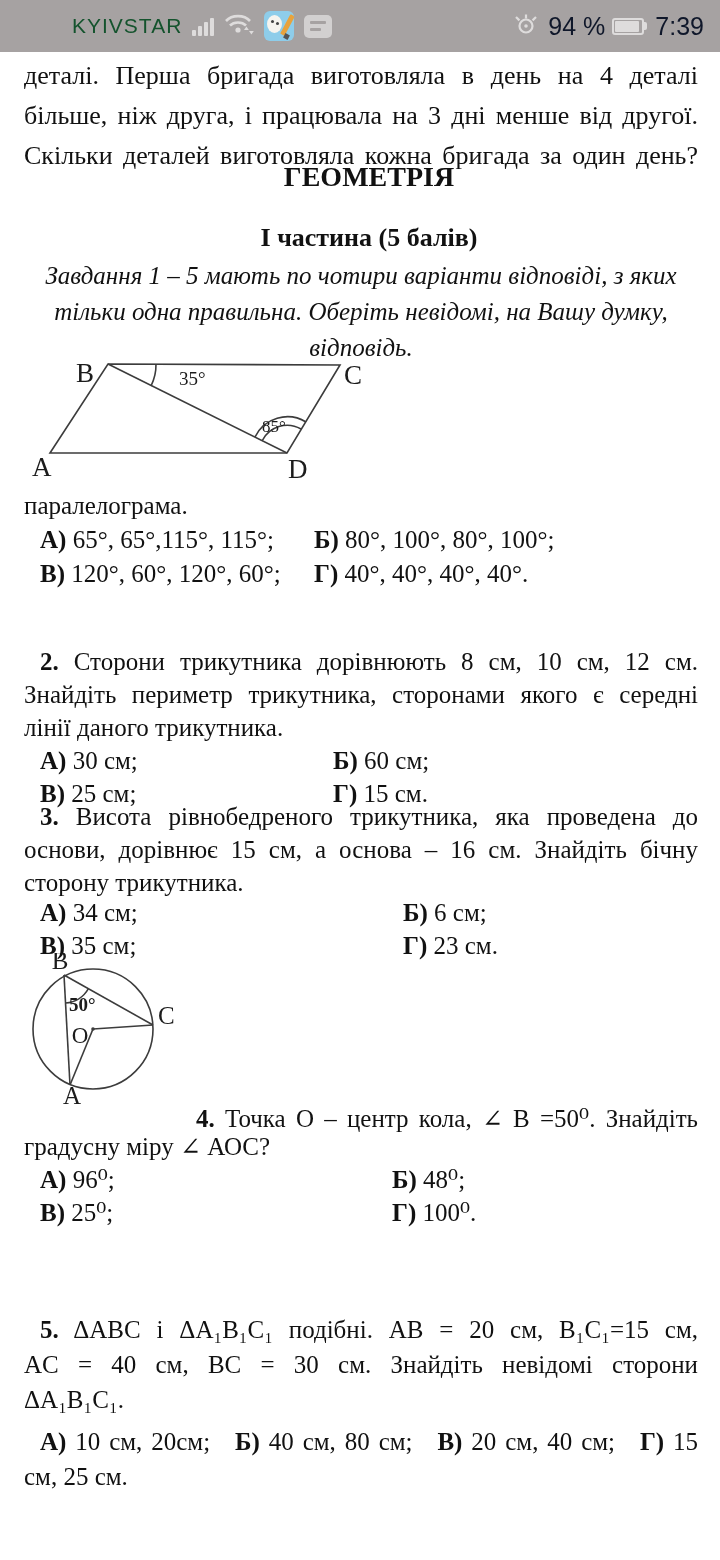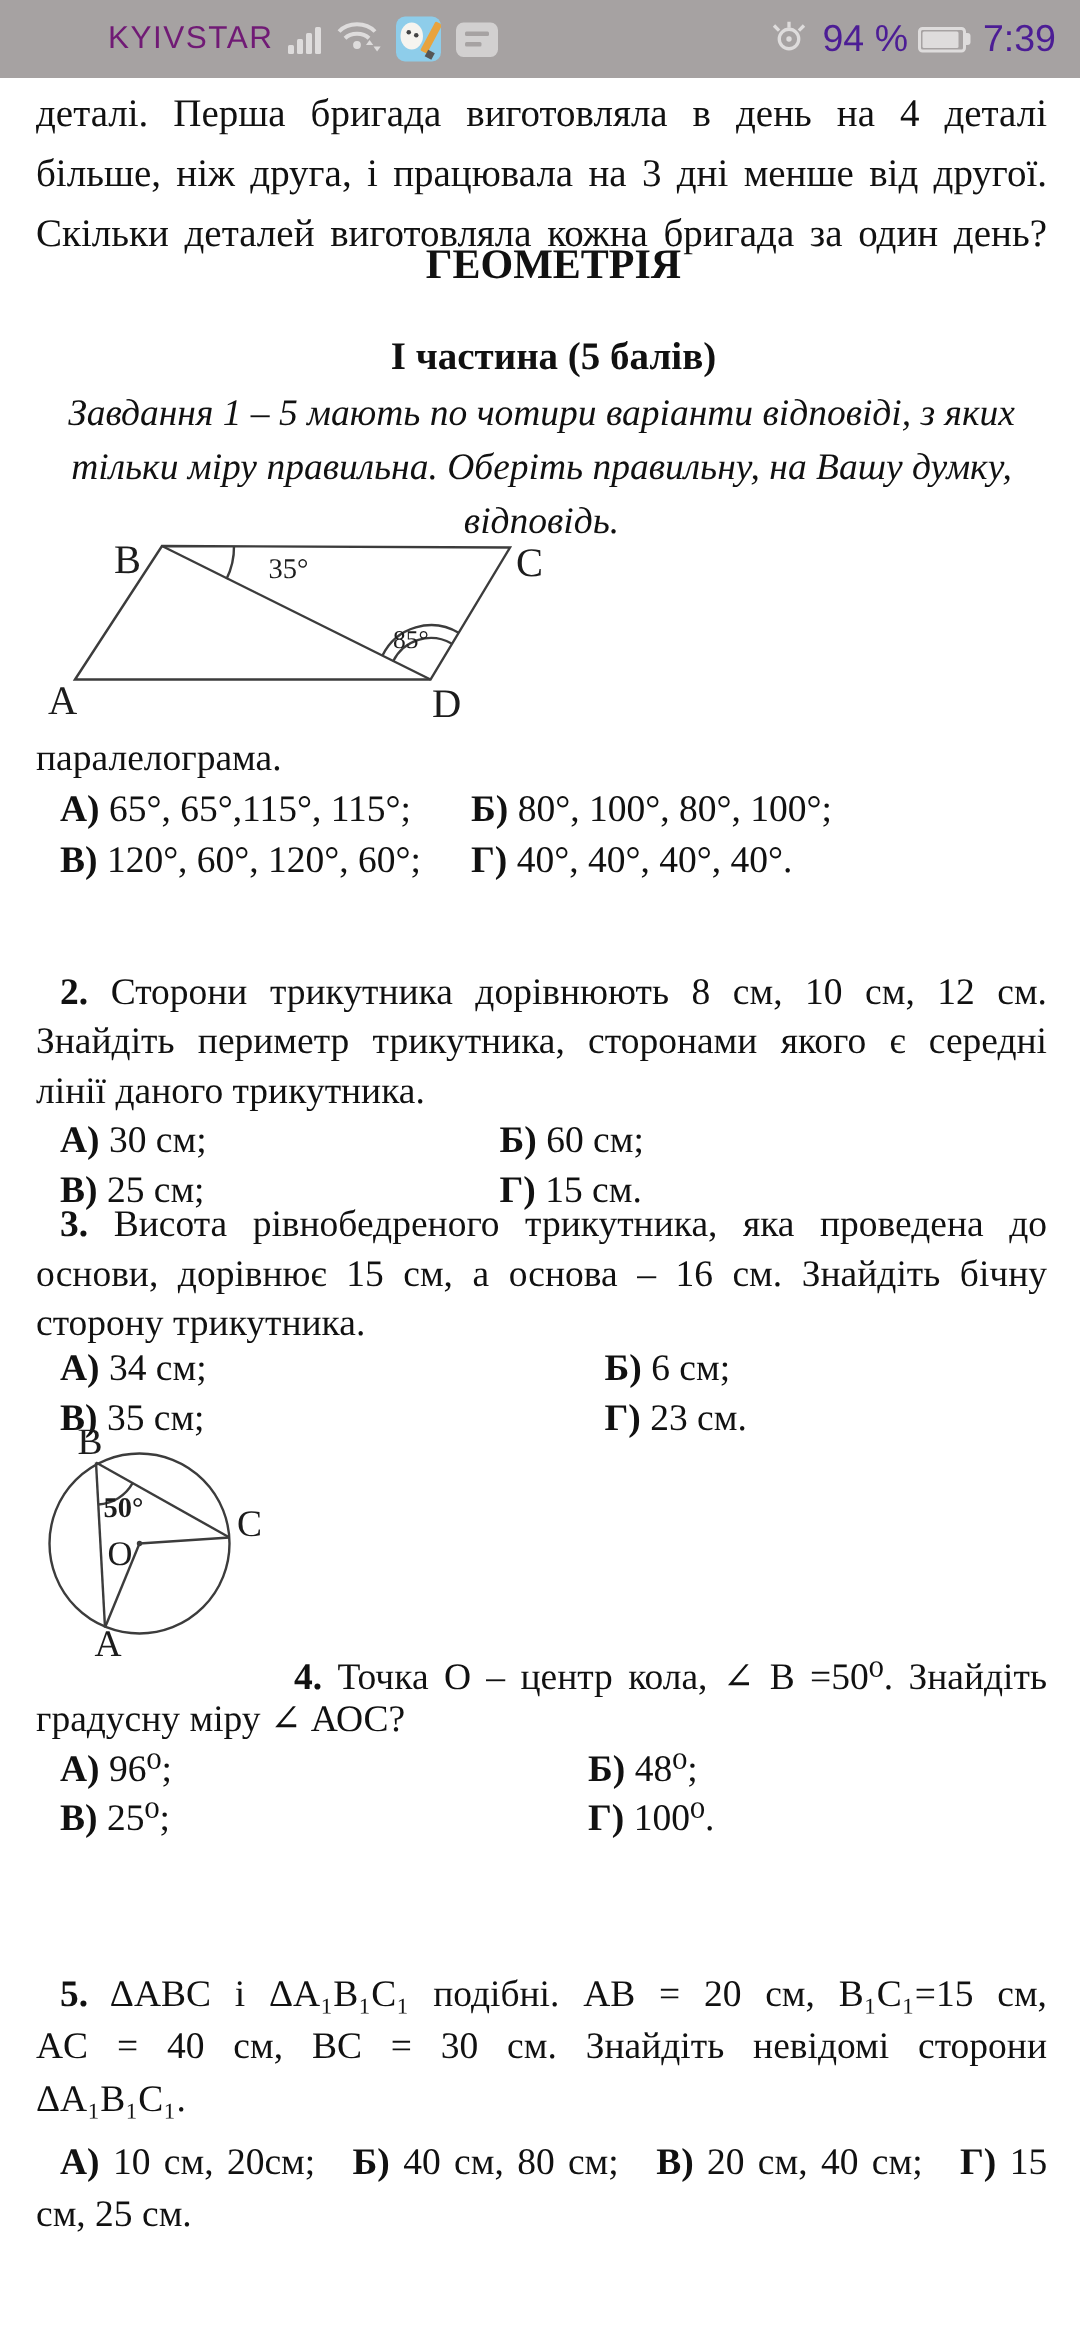--- a/index.html
+++ b/index.html
@@ -12,33 +12,33 @@
   
   .statusbar{
     position:absolute;top:0;left:0;width:720px;height:52px;
     background:#a6a2a2;z-index:10;
     display:flex;align-items:center;
     font-family:"Liberation Sans","DejaVu Sans",sans-serif;
     color:#e6e4e4;
   }
   .sb-left{display:flex;align-items:center;gap:10px;margin-left:72px;}
   .sb-right{display:flex;align-items:center;gap:7px;margin-left:auto;margin-right:16px;}
-  .carrier{font-size:21px;letter-spacing:1px;color:#701a75;}
+  .carrier{font-size:21px;letter-spacing:1px;color:#14532d;}
   .sig{display:flex;align-items:flex-end;gap:2px;height:19px;}
   .sig i{display:block;width:4px;background:#dedcdc;border-radius:1px;}
   .appicon{position:relative;width:30px;height:30px;border-radius:6px;background:#8ecdea;overflow:hidden;}
   .appicon .head{position:absolute;left:3px;top:4px;width:15px;height:18px;background:#f6f4ef;border-radius:50%;}
   .appicon .e1,.appicon .e2{position:absolute;width:3px;height:3px;background:#444;border-radius:50%;}
   .appicon .e1{left:7px;top:9px;} .appicon .e2{left:12px;top:11px;}
   .appicon .pencil{position:absolute;right:4px;top:3px;width:5px;height:22px;background:#e8a33d;transform:rotate(28deg);border-radius:1px;}
   .appicon .tip{position:absolute;right:5px;bottom:2px;width:5px;height:5px;background:#555;transform:rotate(28deg);}
   .msgicon{position:relative;width:28px;height:23px;border-radius:5px;background:#d2d0d0;}
   .msgicon i{position:absolute;left:6px;height:3px;background:#a6a2a2;border-radius:1px;display:block;}
   .msgicon .l1{top:6px;width:16px;} .msgicon .l2{top:13px;width:11px;}
-  .pct,.clock{font-size:25px;color:#4c1d95;}
+  .pct,.clock{font-size:25px;color:#0f172a;}
   .batt{position:relative;width:36px;height:17px;display:flex;align-items:center;}
   .batt .body{width:32px;height:17px;border:2px solid #dedcdc;border-radius:3px;box-sizing:border-box;display:flex;align-items:center;padding:1px;}
   .batt .fill{height:100%;width:90%;background:#dedcdc;border-radius:1px;}
   .batt .nub{width:3px;height:8px;background:#dedcdc;border-radius:0 2px 2px 0;}
   
   .blk{position:absolute;left:24px;right:22px;}
   .jl{text-align:justify;text-align-last:justify;}
   .ctr{text-align:center;}
   .body-t{font-size:25px;line-height:33px;}
   .intro-t{font-size:26px;line-height:40px;margin-top:20px;}
@@ -108,21 +108,21 @@
   <div class="blk intro-t" style="top:36px">
     <div class="jl">деталі. Перша бригада виготовляла в день на 4 деталі</div>
     <div class="jl">більше, ніж друга, і працювала на 3 дні менше від другої.</div>
     <div class="jl">Скільки деталей виготовляла кожна бригада за один день?</div>
   </div>
 
   <div class="blk ctr b" style="top:161px;font-size:28px;">ГЕОМЕТРІЯ</div>
   <div class="blk ctr b" style="top:223px;font-size:26px;">І частина (5 балів)</div>
   <div class="blk ctr" style="top:258px;font-size:25px;line-height:36px;font-style:italic;">
     <div>Завдання 1 – 5 мають по чотири варіанти відповіді, з яких</div>
-    <div>тільки міру правильна. Оберіть правильну, на Вашу думку,</div>
+    <div>тільки одна правильна. Оберіть невідомі, на Вашу думку,</div>
     <div>відповідь.</div>
   </div>
 
   <svg class="figure-svg" style="left:24px;top:352px" width="350" height="138" viewBox="0 0 350 138">
     <path class="thin" d="M26,101 L84,12 L316,13 L263,101 Z"></path>
     <path class="thin" d="M84,12 L263,101"></path>
     <path class="thin" d="M132,12 A48,48 0 0 1 127,34"></path>
     <path class="thin" d="M238,89 A28,28 0 0 1 277,77"></path>
     <path class="thin" d="M231,85 A36,36 0 0 1 282,70"></path>
     <text x="52" y="30" font-size="27">B</text>

